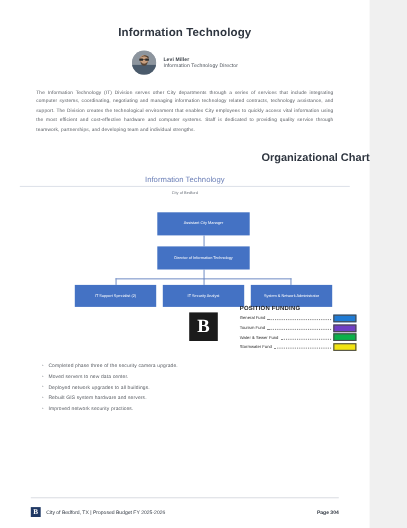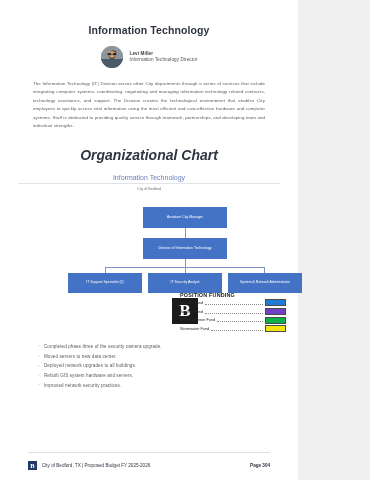--- a/index.html
+++ b/index.html
@@ -8,21 +8,21 @@
     background: #f0f0f0;
   }
   body {
     width: 370px;
     height: 480px;
     overflow: hidden;
     font-family: "Liberation Sans", sans-serif;
   }
   #page {
     position: relative;
-    width: 298px;
+    width: 336px;
     height: 480px;
     background: #ffffff;
     box-sizing: border-box;
   }
 
   
   .page-title {
     text-align: center;
     font-size: 10.5px;
     font-weight: bold;
@@ -67,26 +67,25 @@
     margin: 12px 33px 0 33px;
     font-size: 4.35px;
     line-height: 1.95;
     color: #55595f;
     text-align: justify;
     letter-spacing: .12px;
   }
 
   
   .section-title {
-    text-align: center;
-    font-size: 14px;
+    text-align: right;
+    font-size: 10px;
     font-weight: bold;
     color: #2f3640;
     margin: 16px 0 0 0;
-    font-style: italic;
   }
   .org-subtitle {
     text-align: center;
     font-size: 7px;
     color: #6d80b8;
     margin-top: 11px;
   }
   .org-rule {
     height: 1px;
     background: #dfe3ea;

